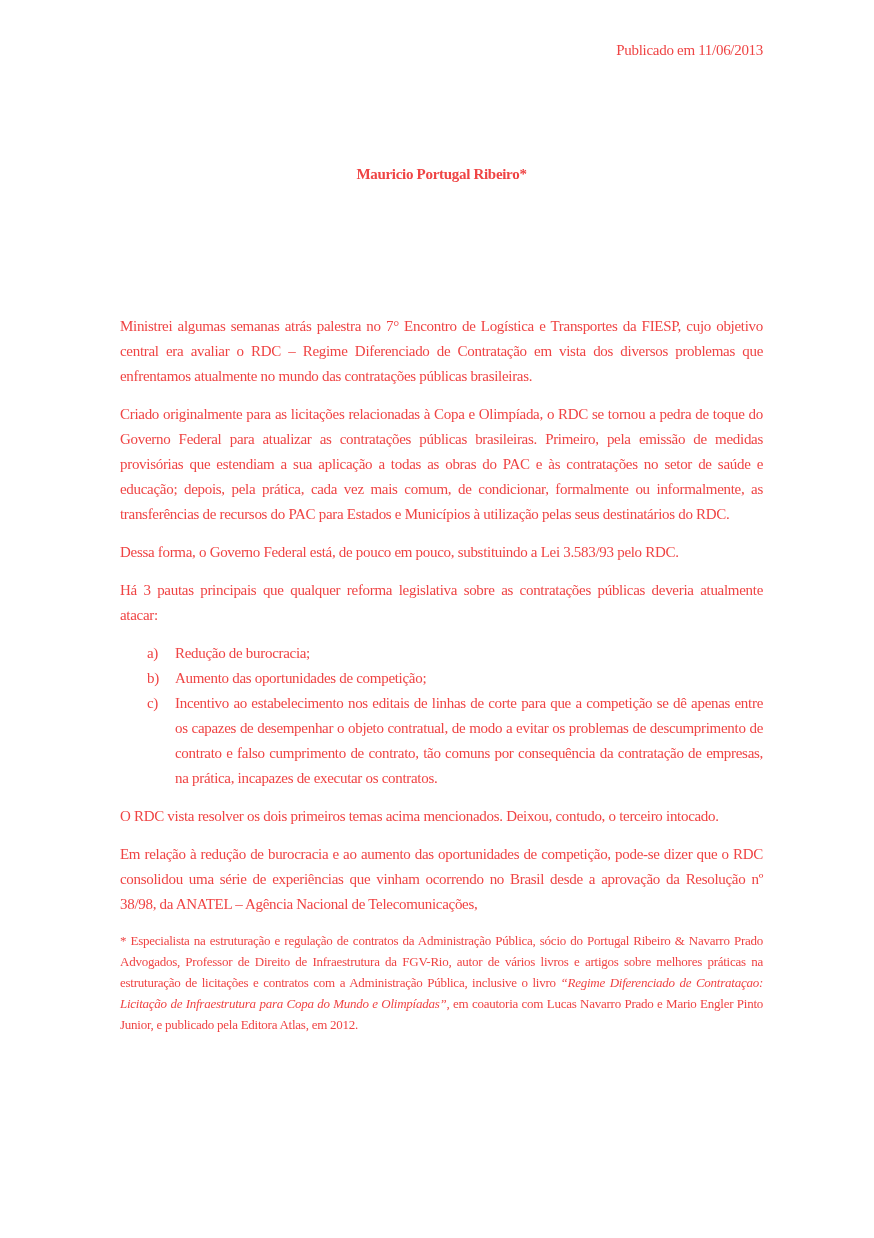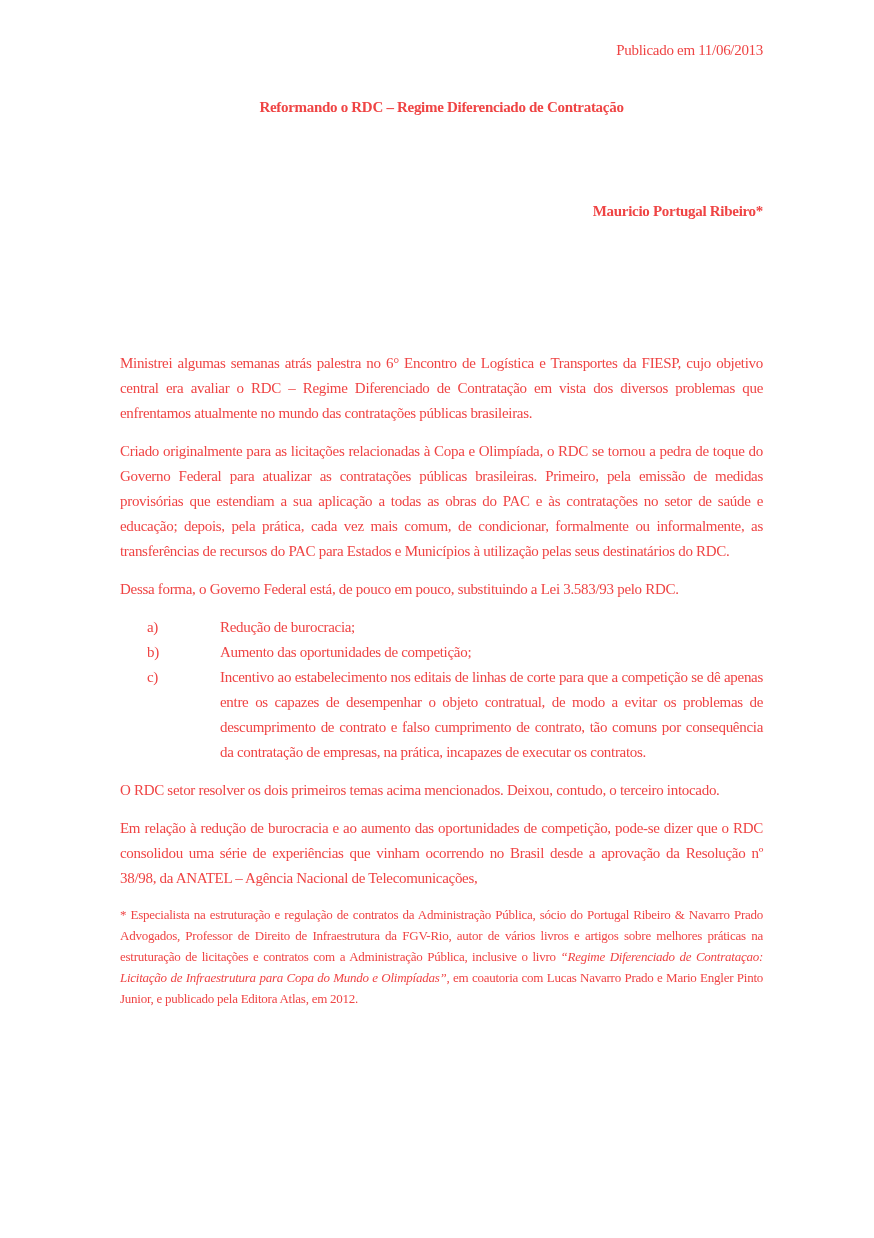--- a/index.html
+++ b/index.html
@@ -27,23 +27,23 @@
     line-height: 20px;
   }
   .title {
     font-weight: bold;
     text-align: center;
     line-height: 22px;
     margin-top: 36px;
   }
   .author {
     font-weight: bold;
-    text-align: right;
+    text-align: center;
     line-height: 20px;
-    margin-top: 83px;
+    margin-top: 104px;
   }
   .para {
     margin: 0 0 13px 0;
     line-height: 25px;
     text-align: justify;
   }
   .para.first {
     margin-top: 130px;
   }
   .list {
@@ -53,67 +53,66 @@
     display: flex;
     line-height: 25px;
   }
   .marker {
     width: 28px;
     flex: none;
   }
   .item-text {
     flex: 1;
     text-align: justify;
-    margin-left: 45px;
   }
   .footnote {
     margin-top: 6px;
     font-size: 13px;
     line-height: 21px;
     text-align: justify;
     letter-spacing: -0.25px;
   }
   .book {
     font-style: italic;
   }
 </style>
 </head>
 <body>
 
 <div class="page">
 
   <div class="published">Publicado em 11/06/2013</div>
 
-  <div class="title">Reformando o RDC – Regime Diferenciado de Contratação</div>
 
   <div class="author">Mauricio Portugal Ribeiro*</div>
 
-  <p class="para first">Ministrei algumas semanas atrás palestra no 6° Encontro de Logística e Transportes da FIESP, cujo objetivo central era avaliar o RDC – Regime Diferenciado de Contratação em vista dos diversos problemas que enfrentamos atualmente no mundo das contratações públicas brasileiras.</p>
+  <p class="para first">Ministrei algumas semanas atrás palestra no 7° Encontro de Logística e Transportes da FIESP, cujo objetivo central era avaliar o RDC – Regime Diferenciado de Contratação em vista dos diversos problemas que enfrentamos atualmente no mundo das contratações públicas brasileiras.</p>
 
   <p class="para">Criado originalmente para as licitações relacionadas à Copa e Olimpíada, o RDC se tornou a pedra de toque do Governo Federal para atualizar as contratações públicas brasileiras. Primeiro, pela emissão de medidas provisórias que estendiam a sua aplicação a todas as obras do PAC e às contratações no setor de saúde e educação; depois, pela prática, cada vez mais comum, de condicionar, formalmente ou informalmente, as transferências de recursos do PAC para Estados e Municípios à utilização pelas seus destinatários do RDC.</p>
 
   <p class="para">Dessa forma, o Governo Federal está, de pouco em pouco, substituindo a Lei 3.583/93 pelo RDC.</p>
 
+  <p class="para">Há 3 pautas principais que qualquer reforma legislativa sobre as contratações públicas deveria atualmente atacar:</p>
 
   <div class="list">
     <div class="list-item">
       <span class="marker">a)</span>
       <span class="item-text">Redução de burocracia;</span>
     </div>
     <div class="list-item">
       <span class="marker">b)</span>
       <span class="item-text">Aumento das oportunidades de competição;</span>
     </div>
     <div class="list-item">
       <span class="marker">c)</span>
       <span class="item-text">Incentivo ao estabelecimento nos editais de linhas de corte para que a competição se dê apenas entre os capazes de desempenhar o objeto contratual, de modo a evitar os problemas de descumprimento de contrato e falso cumprimento de contrato, tão comuns por consequência da contratação de empresas, na prática, incapazes de executar os contratos.</span>
     </div>
   </div>
 
-  <p class="para">O RDC setor resolver os dois primeiros temas acima mencionados. Deixou, contudo, o terceiro intocado.</p>
+  <p class="para">O RDC vista resolver os dois primeiros temas acima mencionados. Deixou, contudo, o terceiro intocado.</p>
 
   <p class="para">Em relação à redução de burocracia e ao aumento das oportunidades de competição, pode-se dizer que o RDC consolidou uma série de experiências que vinham ocorrendo no Brasil desde a aprovação da Resolução nº 38/98, da ANATEL – Agência Nacional de Telecomunicações,</p>
 
   <div class="footnote">
     <span>* Especialista na estruturação e regulação de contratos da Administração Pública, sócio do Portugal Ribeiro &amp; Navarro Prado Advogados, Professor de Direito de Infraestrutura da FGV-Rio, autor de vários livros e artigos sobre melhores práticas na estruturação de licitações e contratos com a Administração Pública, inclusive o livro </span><span class="book">“Regime Diferenciado de Contrataçao: Licitação de Infraestrutura para Copa do Mundo e Olimpíadas”</span><span>, em coautoria com Lucas Navarro Prado e Mario Engler Pinto Junior, e publicado pela Editora Atlas, em 2012.</span>
   </div>
 
 </div>
 
 </body></html>

